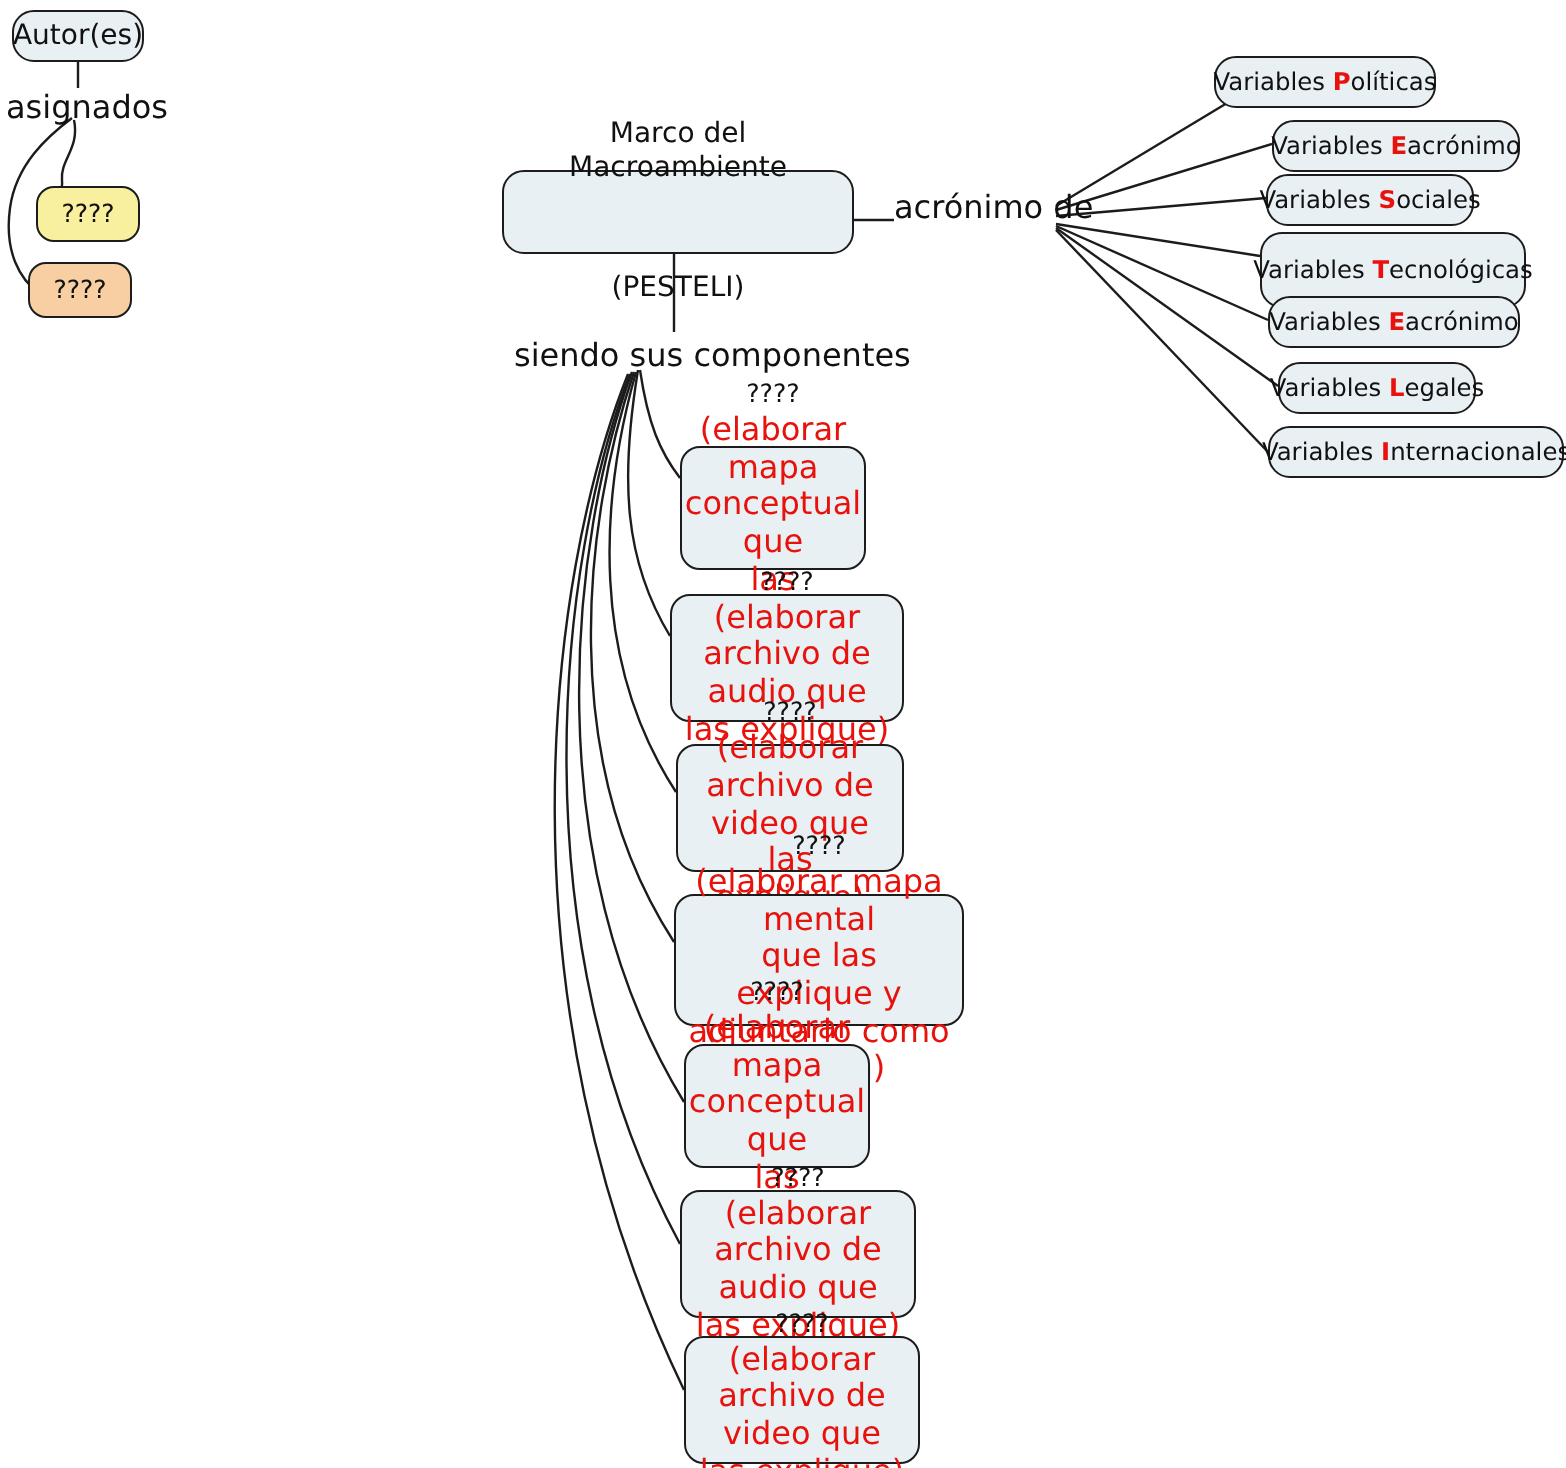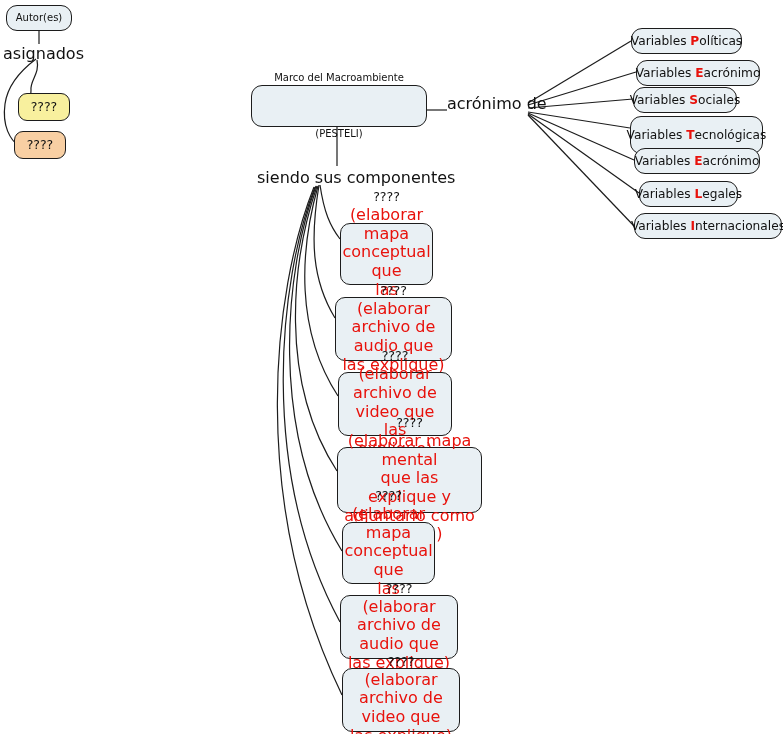--- a/index.html
+++ b/index.html
@@ -35,21 +35,21 @@
     display: flex;
     flex-direction: column;
     align-items: center;
     justify-content: center;
     text-align: center;
     color: #111111;
     z-index: 3;
     line-height: 1.18;
   }
   .node.root {
-    font-size: 10px;
+    font-size: 14px;
     border-radius: 11px;
     padding: 4px 0;
   }
   .node.var {
     font-size: 12.2px;
     border-radius: 11px;
     white-space: nowrap;
     padding: 0 10px;
   }
   .node.var .initial {
@@ -141,21 +141,21 @@
 
   <div class="node root" style="left:251px; top:85px; width:176px; height:42px;gap:44px;">
     <span class="title-line1">Marco del Macroambiente</span>
     <span class="title-line2">(PESTELI)</span>
   </div>
 
   <div class="edge-label" style="left:447px; top:94px;">
     <span>acrónimo de</span>
   </div>
 
-  <div class="node var" style="left:631px; top:28px; width:111px; height:26px;">
+  <div class="node var" style="left:607px; top:28px; width:111px; height:26px;">
     <span>
       <span>Variables </span><span class="initial">P</span><span>olíticas</span>
     </span>
   </div>
 
   <div class="node var" style="left:636px; top:60px; width:124px; height:26px;">
     <span>
       <span>Variables </span><span class="initial">E</span><span>acrónimo</span>
     </span>
   </div>

